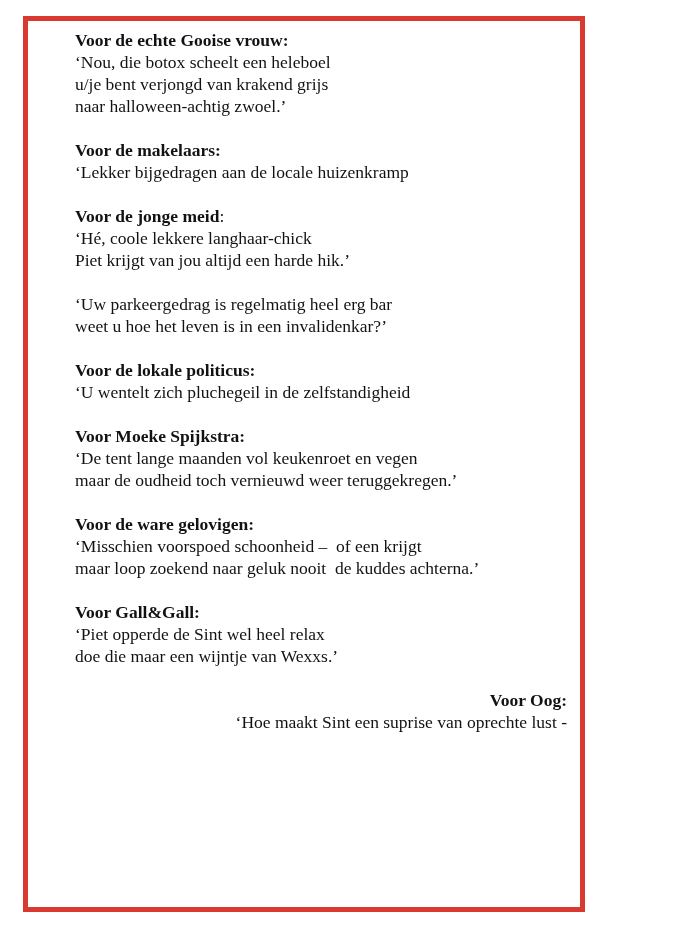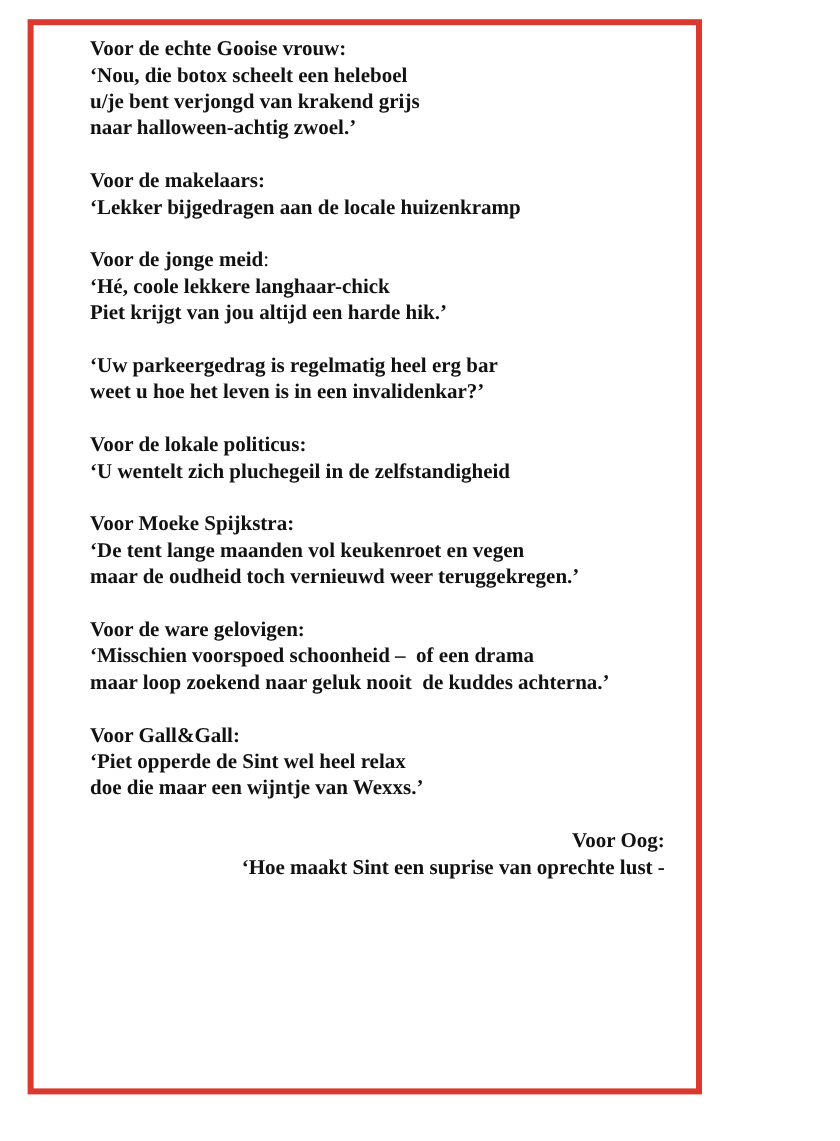--- a/index.html
+++ b/index.html
@@ -13,21 +13,21 @@
     font-family: "Liberation Serif", serif;
     color: #121212;
     overflow: hidden;
   }
   .red-frame {
     box-sizing: border-box;
     margin: 16px 0 0 23px;
     width: 562px;
     height: 896px;
     border: 5px solid #d9392f;
-    padding: 8px 26px 0 47px;
+    padding: 8px 13px 0 47px;
     overflow: hidden;
     background: #ffffff;
   }
   .block {
     margin: 0 0 22px 0;
   }
   .block:last-child {
     margin-bottom: 0;
     text-align: right;
   }
@@ -37,21 +37,20 @@
     line-height: 22px;
     white-space: pre-wrap;
   }
   .heading .colon-regular {
     font-weight: normal;
   }
   .line {
     font-size: 17.5px;
     line-height: 22px;
     white-space: pre-wrap;
-    font-weight: bold;
   }
 </style>
 </head>
 <body style="color: rgb(18, 18, 18);">
 
 <div class="red-frame" style="border-color: rgb(217, 57, 47);">
 
   <div class="block">
     <div class="heading">Voor de echte Gooise vrouw:</div>
     <div class="line">‘Nou, die botox scheelt een heleboel</div>
@@ -82,21 +81,21 @@
   </div>
 
   <div class="block">
     <div class="heading">Voor Moeke Spijkstra:</div>
     <div class="line">‘De tent lange maanden vol keukenroet en vegen</div>
     <div class="line">maar de oudheid toch vernieuwd weer teruggekregen.’</div>
   </div>
 
   <div class="block">
     <div class="heading">Voor de ware gelovigen:</div>
-    <div class="line">‘Misschien voorspoed schoonheid –  of een drama</div>
+    <div class="line">‘Misschien voorspoed schoonheid –  of een krijgt</div>
     <div class="line">maar loop zoekend naar geluk nooit  de kuddes achterna.’</div>
   </div>
 
   <div class="block">
     <div class="heading">Voor Gall&amp;Gall:</div>
     <div class="line">‘Piet opperde de Sint wel heel relax</div>
     <div class="line">doe die maar een wijntje van Wexxs.’</div>
   </div>
 
   <div class="block">

